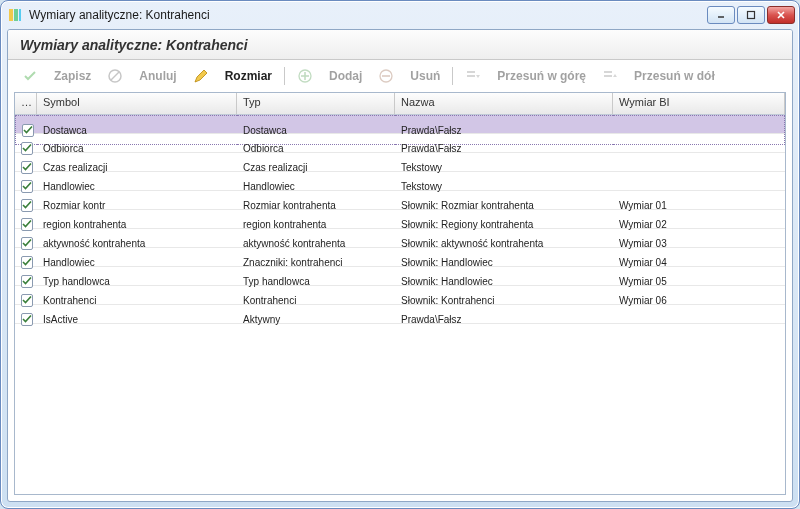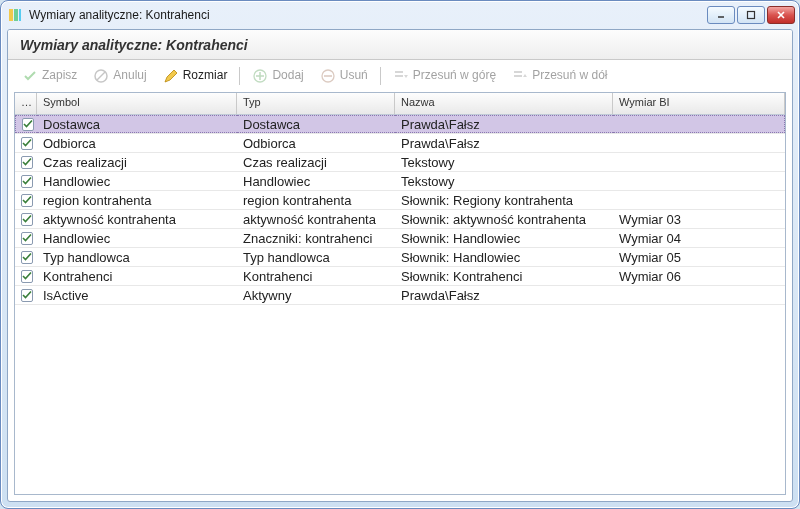--- a/index.html
+++ b/index.html
@@ -58,24 +58,25 @@
   padding: 0 12px;
   font-size: 14px; font-weight:bold; font-style: italic;
   color:#333;
 }
 .toolbar {
   height: 32px;
   padding: 4px 8px;
   display:flex; align-items:center; gap:4px;
 }
 .tbtn {
-  display:flex; gap:4px;
+  display:flex; align-items:center; gap:16px;
   padding: 2px 6px;
   color:#555; cursor:pointer;
   border-radius:3px;
+  font-weight:bold;
 }
 .tbtn.enabled { color:#222; }
 .tbtn .ico { width:16px; height:16px; display:inline-flex; align-items:center; justify-content:center; }
 .tbtn.disabled { opacity:0.55; }
 .sep { width:1px; height:18px; background:#c9c9c9; margin:0 2px; }
 
 .grid {
   flex:1;
   border: 1px solid #a8b8cc;
   margin: 0 6px 6px 6px;
@@ -96,22 +97,22 @@
   overflow:hidden; white-space:nowrap;
 }
 .gbody { flex:1; overflow:auto; background:#fff; }
 .row {
   display:grid;
   grid-template-columns: 22px 200px 158px 218px 1fr;
   height:19px;
   border-bottom:1px solid #e8e8e8;
 }
 .row > div {
-  padding: 2px 6px;
-  font-size:13px; color:#222;
+  padding: 14px 6px;
+  font-size:10px; color:#222;
   overflow:hidden; white-space:nowrap;
   display:flex; align-items:center;
 }
 .row.sel { background:#d2c6e6; }
 .row.sel > div { border-bottom:1px dotted #8a78b0; border-top:1px dotted #8a78b0; }
 .row.sel > div:first-child { border-left:1px dotted #8a78b0; }
 .row.sel > div:last-child { border-right:1px dotted #8a78b0; }
 .chk {
   width:13px; height:13px; border:1px solid #8a9ab0; border-radius:2px;
   background:#fff;
@@ -286,23 +287,37 @@
             <div></div>
           </div>
           <div class="row">
             <div>
               <span class="chk">
                 <svg viewBox="0 0 10 10">
                   <path d="M1 5l2.5 2.5L9 1.5" fill="none" stroke="#3a7f3a" stroke-width="1.6"></path>
                 </svg>
               </span>
             </div>
+            <div>Rozmiar kontr</div>
+            <div>Rozmiar kontrahenta</div>
+            <div>Słownik: Rozmiar kontrahenta</div>
+            <div>Wymiar 01</div>
+          </div>
+          <div class="row">
+            <div>
+              <span class="chk">
+                <svg viewBox="0 0 10 10">
+                  <path d="M1 5l2.5 2.5L9 1.5" fill="none" stroke="#3a7f3a" stroke-width="1.6"></path>
+                </svg>
+              </span>
+            </div>
             <div>region kontrahenta</div>
             <div>region kontrahenta</div>
             <div>Słownik: Regiony kontrahenta</div>
+            <div>Wymiar 02</div>
           </div>
           <div class="row">
             <div>
               <span class="chk">
                 <svg viewBox="0 0 10 10">
                   <path d="M1 5l2.5 2.5L9 1.5" fill="none" stroke="#3a7f3a" stroke-width="1.6"></path>
                 </svg>
               </span>
             </div>
             <div>aktywność kontrahenta</div>

